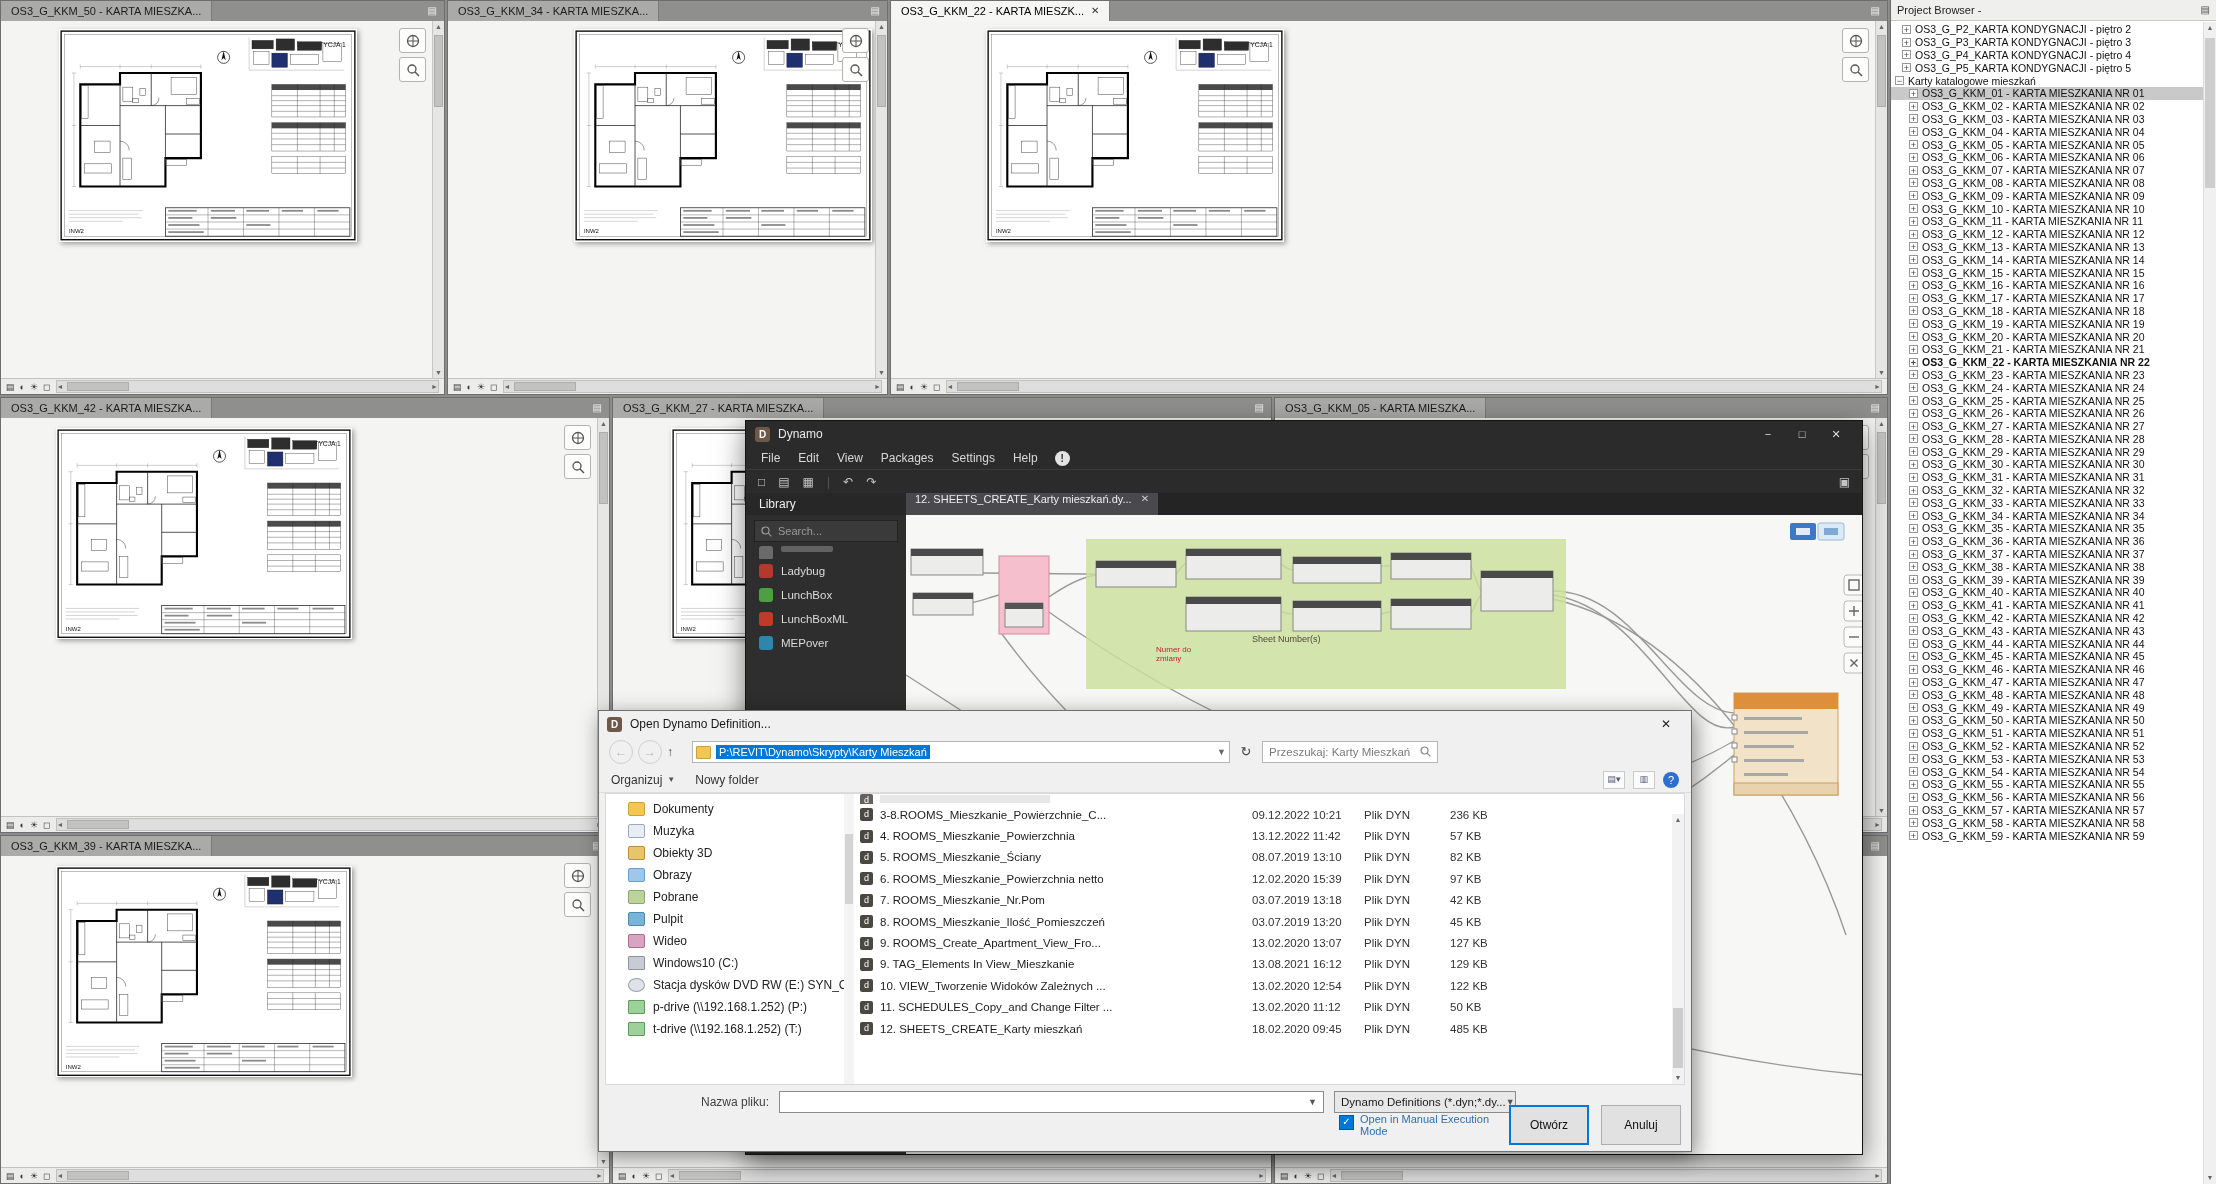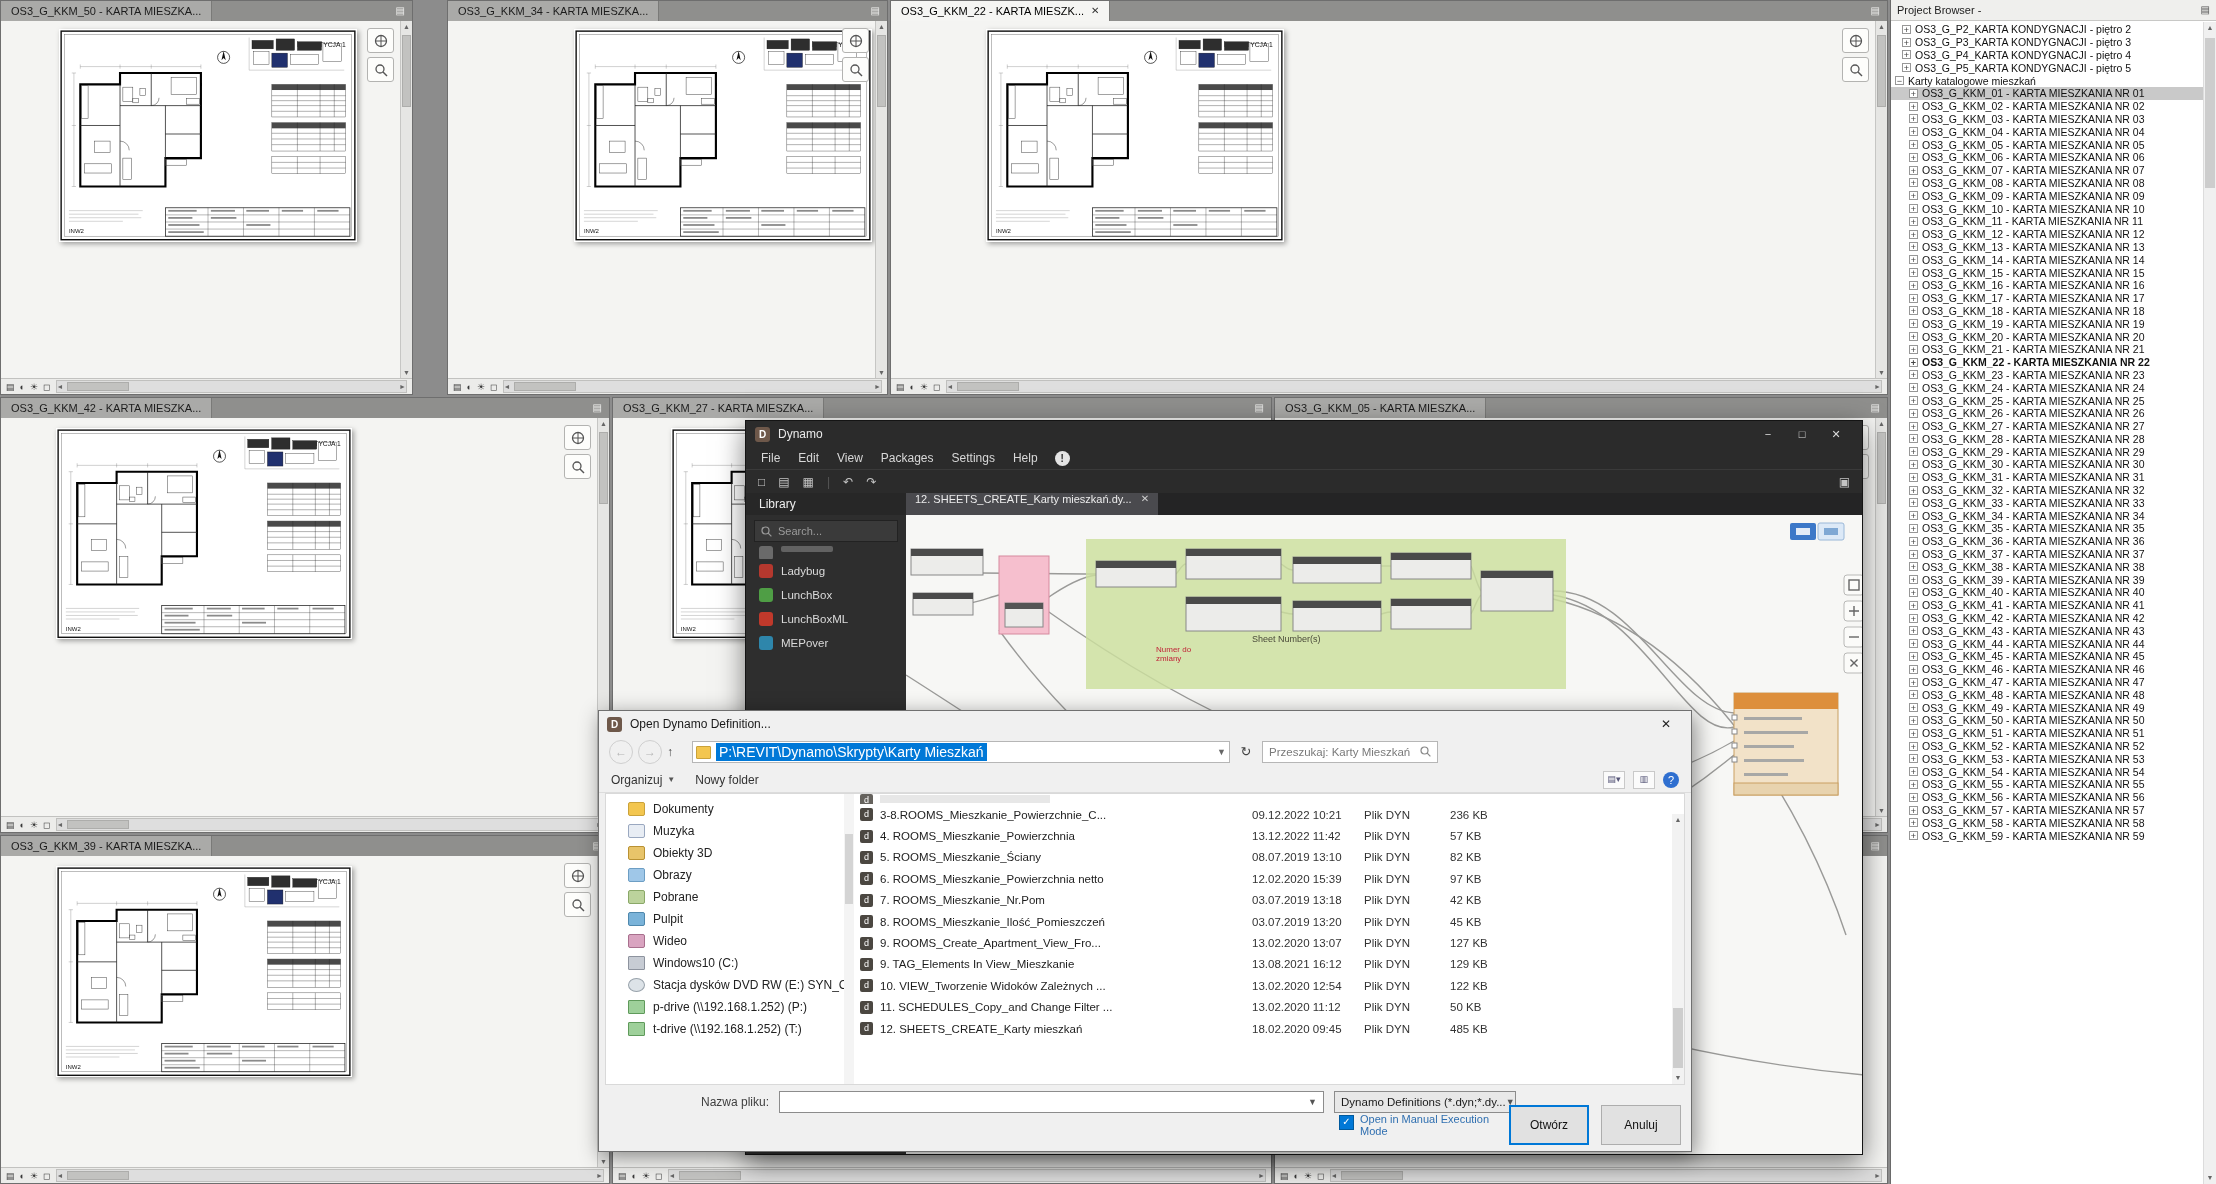--- a/index.html
+++ b/index.html
@@ -71,21 +71,21 @@
   
   #dialog{position:absolute;left:598px;top:710px;width:1094px;height:442px;background:#f0f0f0;border:1px solid #707070;box-shadow:3px 5px 20px rgba(0,0,0,.45);z-index:20;box-sizing:border-box;font-size:12px;}
   .dlg-title{height:26px;display:flex;align-items:center;gap:8px;padding:0 8px;background:#f0f0f0;color:#1a1a1a;font-size:12px;}
   .dlg-ico{width:15px;height:15px;border-radius:3px;background:#6e584a;color:#fff;font-size:10px;font-weight:bold;text-align:center;line-height:15px;}
   .dlg-close{margin-left:auto;width:34px;text-align:center;color:#222;font-size:12px;}
   .dlg-nav{height:30px;display:flex;align-items:center;gap:5px;padding:0 10px;}
   .nav-circ{width:22px;height:22px;border-radius:50%;border:1px solid #cfcfcf;color:#b5b5b5;display:flex;align-items:center;justify-content:center;font-size:12px;flex:none;}
   .nav-up{color:#444;border:none;width:20px;}
   .addr{width:538px;height:22px;background:#fff;border:1px solid #b6b6b6;display:flex;align-items:center;gap:5px;padding:0 3px;box-sizing:border-box;}
   .addr .fold{width:13px;height:11px;background:#f3c64f;border:1px solid #caa23a;border-radius:1px;flex:none;}
-  .addr-sel{background:#0078d7;color:#fff;padding:1px 3px;font-size:14px;white-space:nowrap;}
+  .addr-sel{background:#0078d7;color:#fff;padding:1px 3px;font-size:11px;white-space:nowrap;}
   .addr .dd{margin-left:auto;color:#666;font-size:9px;}
   .refresh{width:22px;height:22px;color:#444;text-align:center;line-height:22px;font-size:13px;}
   .searchbox{width:176px;height:22px;background:#fff;border:1px solid #b6b6b6;display:flex;align-items:center;padding:0 6px;color:#7a7a7a;font-size:11.5px;box-sizing:border-box;gap:4px;}
   .searchbox .q{margin-left:auto;}
   .dlg-toolbar{height:25px;display:flex;align-items:center;gap:20px;padding:0 12px;border-bottom:1px solid #dcdcdc;color:#333;}
   .tb-item{display:flex;align-items:center;gap:5px;}
   .tb-caret{font-size:8px;color:#555;}
   .tb-right{margin-left:auto;display:flex;align-items:center;gap:8px;}
   .tb-vico{width:20px;height:16px;border:1px solid #c9c9c9;background:#fbfbfb;color:#557;font-size:9px;text-align:center;line-height:15px;}
   .help-ico{width:16px;height:16px;border-radius:50%;background:#2f6fd0;color:#fff;font-size:11px;text-align:center;line-height:16px;}
@@ -134,21 +134,21 @@
   .checkbox{width:13px;height:13px;background:#0078d7;border:1px solid #005a9e;color:#fff;font-size:10px;line-height:12px;text-align:center;flex:none;margin-top:2px;}
   .manual-label{color:#2f6fb0;font-size:11px;line-height:12px;}
   .btn{height:40px;min-width:80px;background:#e1e1e1;border:1px solid #adadad;font-size:12px;color:#111;font-family:"Liberation Sans",sans-serif;}
   .btn.primary{border:2px solid #0078d7;}
 </style>
 </head>
 <body>
 
 <div id="stage">
 
-  <div class="vp" style="left:0;top:0;width:413px;height:395px">
+  <div class="vp" style="left:0;top:0;width:445px;height:395px">
     <div class="vp-tabbar">
       <div class="vp-tab">
           <span>OS3_G_KKM_50 - KARTA MIESZKA...</span>
         </div>
       <span class="vp-tabmenu">▤</span>
     </div>
     <div class="vp-canvas">
       <div class="sheet" style="left:58px;top:8px;width:298px">
   <svg viewBox="0 0 420 300">
     <rect x="3" y="3" width="414" height="294" fill="#ffffff" stroke="#111" stroke-width="2"></rect>

